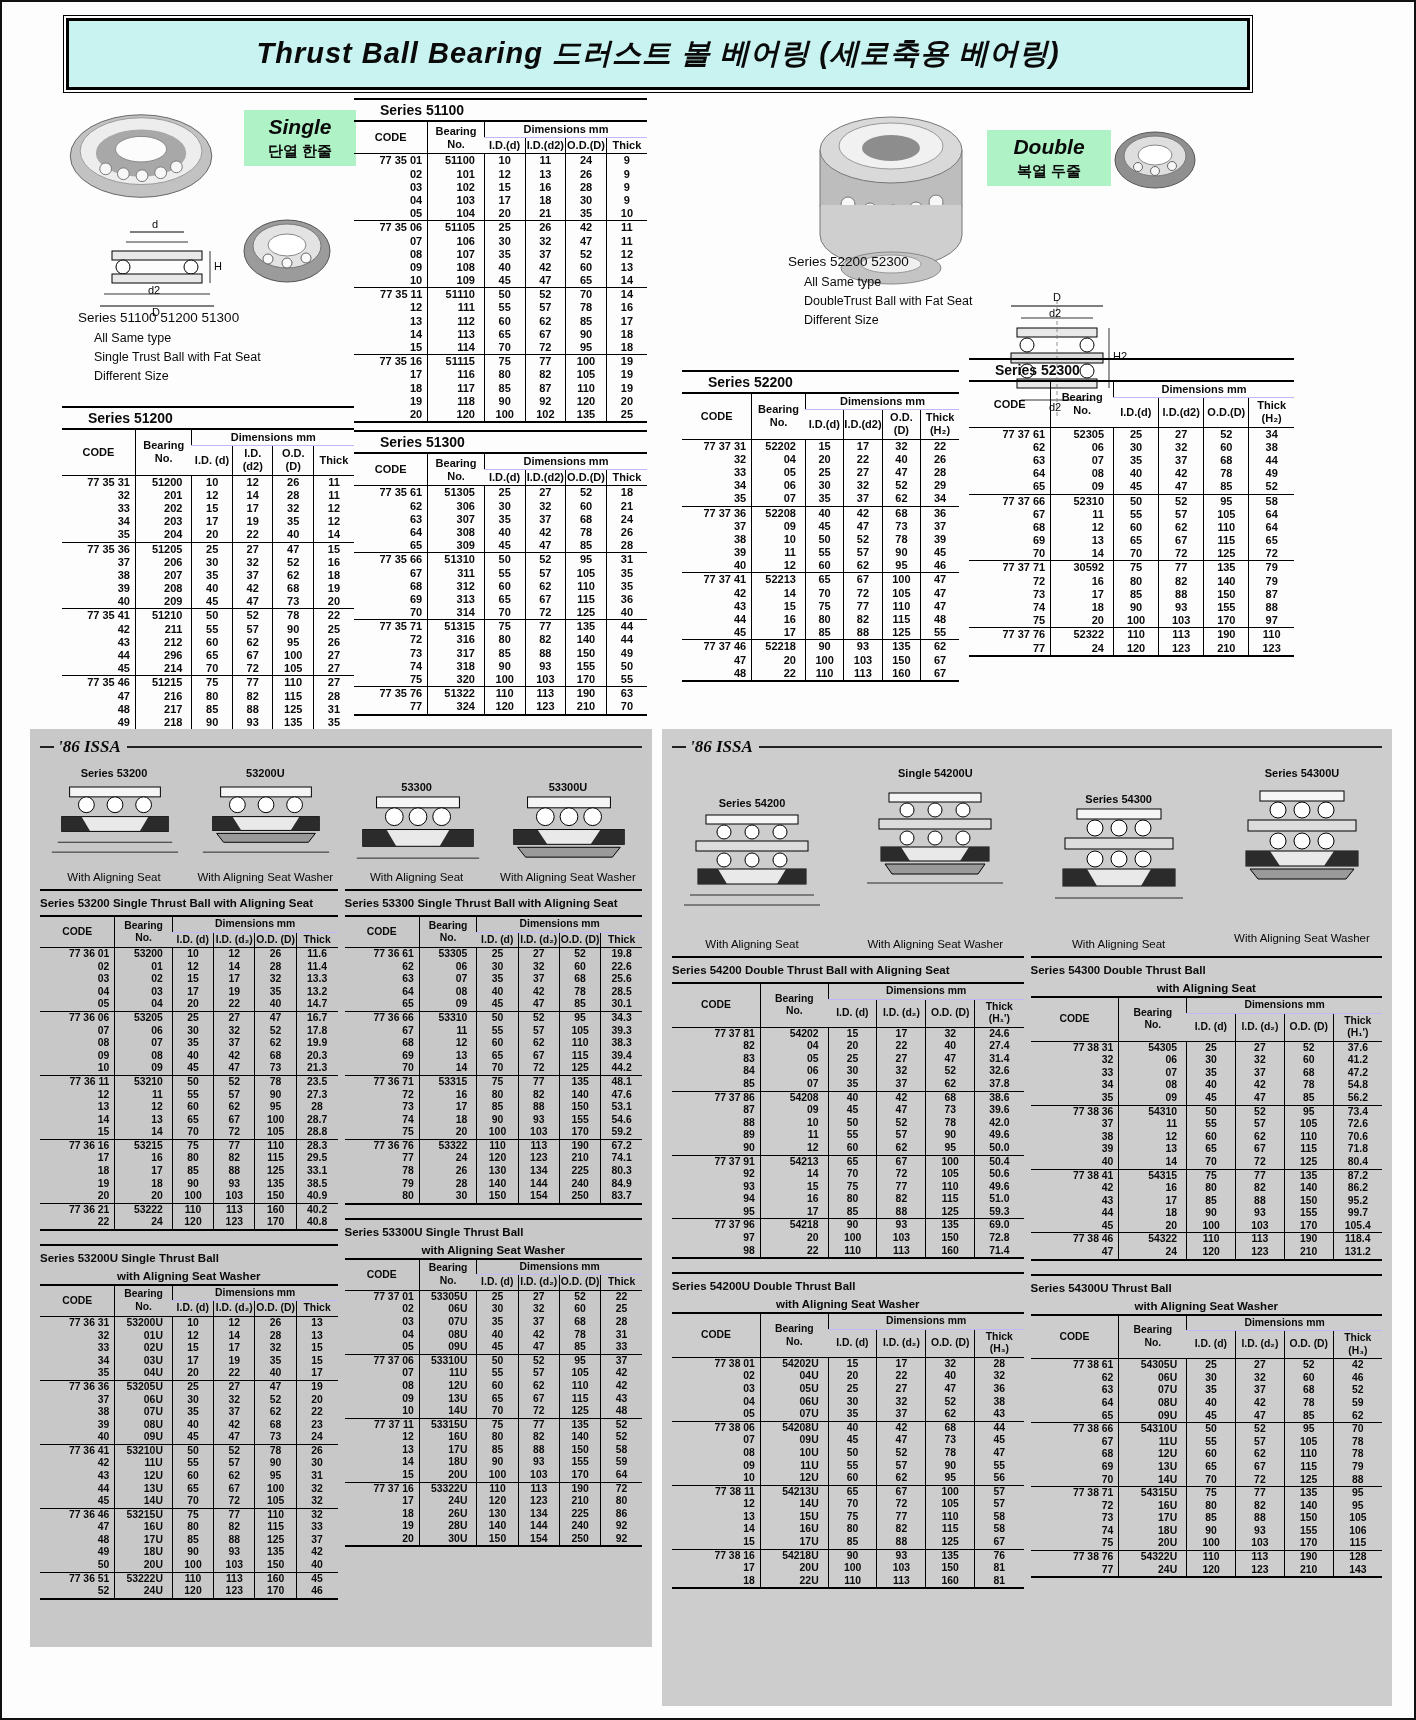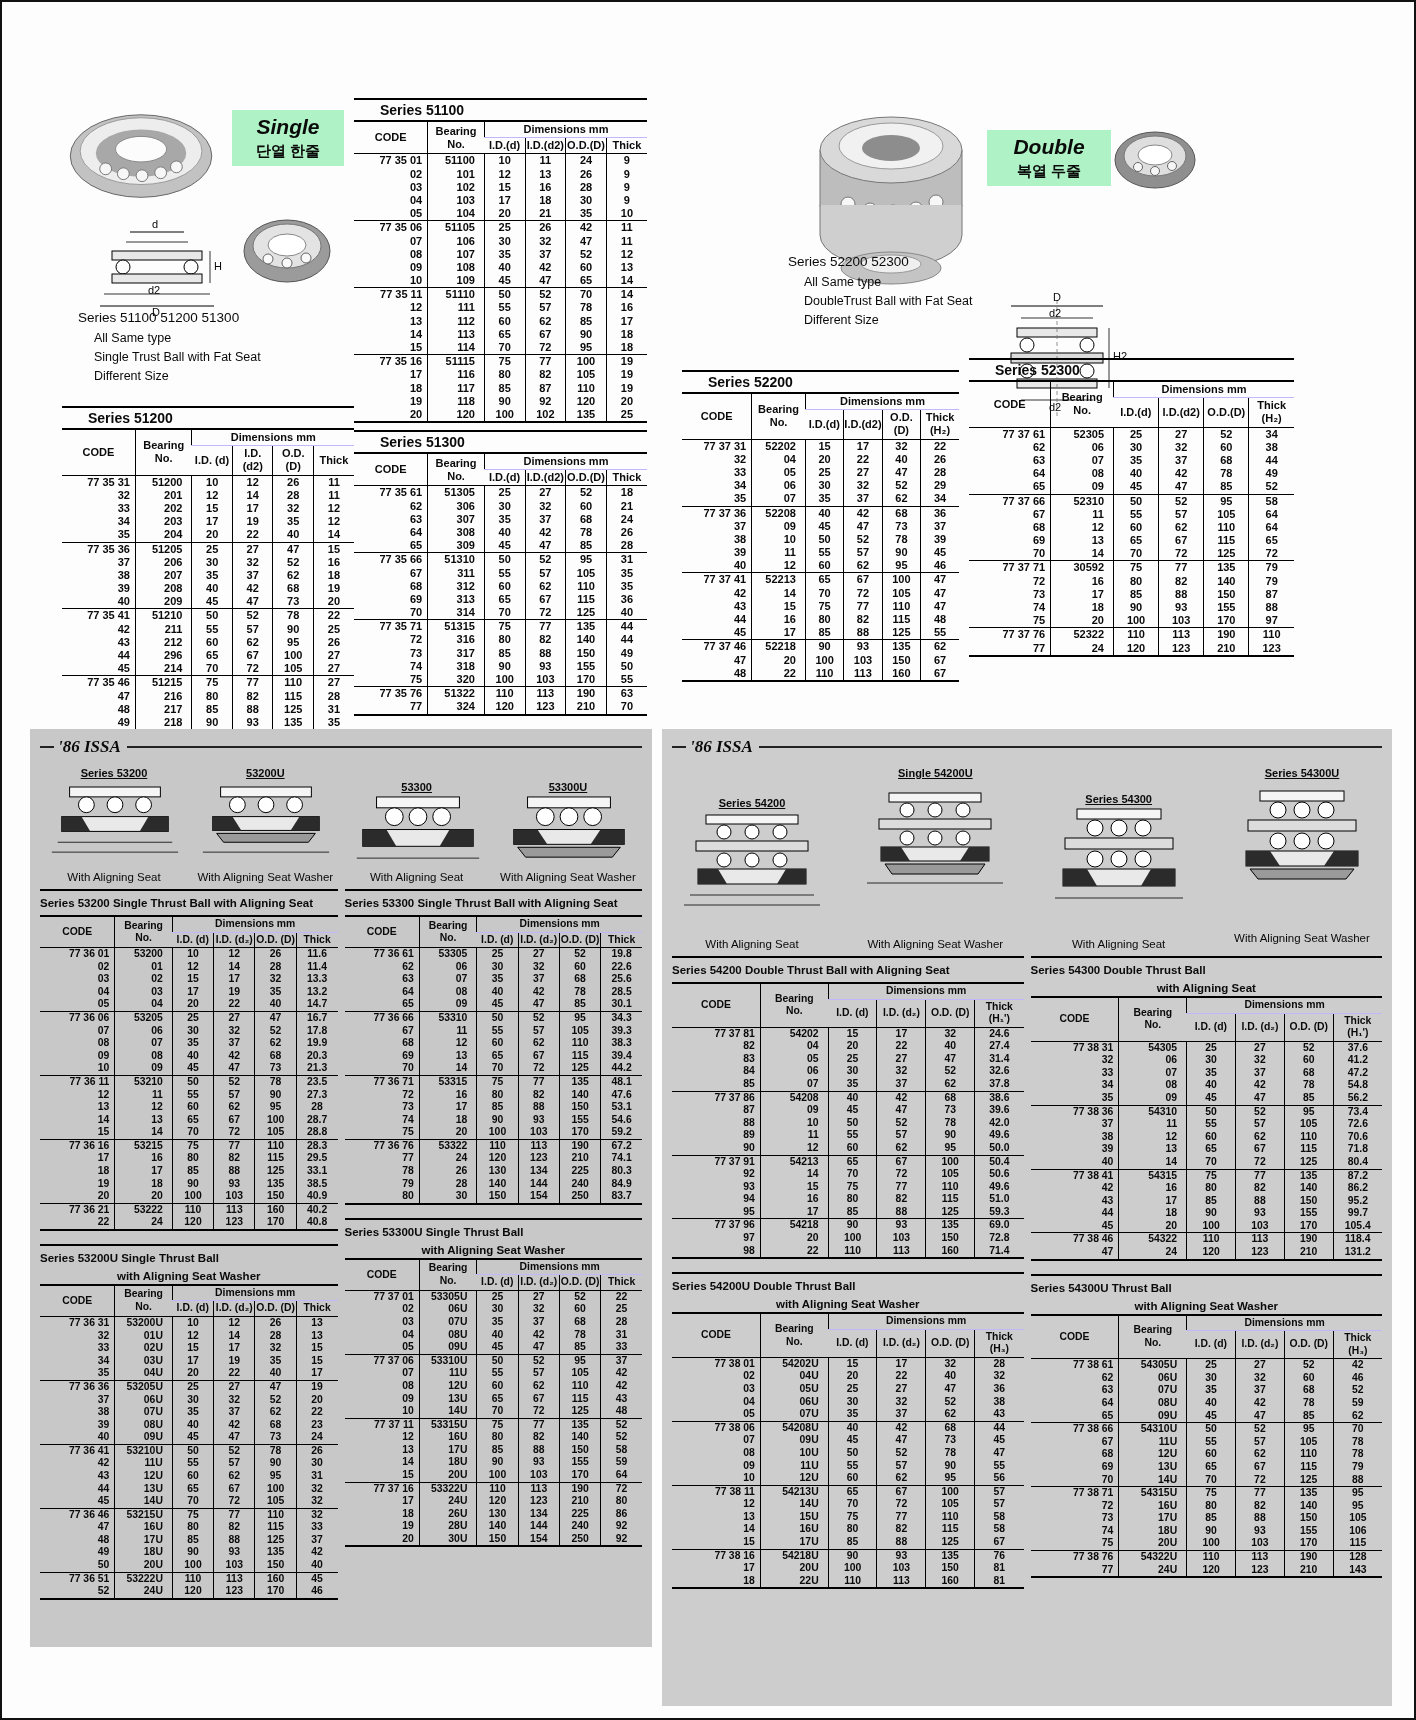--- a/index.html
+++ b/index.html
@@ -45,50 +45,53 @@
   
   .issa{box-sizing:border-box;padding:8px 10px;}
   .issa-left{background:#c8c8c8;}
   .issa-right{background:#cdcdcd;}
   .issa-badge{display:flex;align-items:center;height:20px;margin-bottom:10px;}
   .issa-badge .pre-line{width:14px;border-top:2.5px solid #222;margin-right:4px;}
   .issa-badge .txt{font-family:"Liberation Serif",serif;font-style:italic;font-weight:bold;font-size:17px;}
   .issa-badge .post-line{flex:1;border-top:2.5px solid #222;margin-left:6px;}
   .diag-row{display:flex;justify-content:space-between;margin:2px 0 6px 0;}
   .diag{text-align:center;}
-  .diag-label{font-size:11px;font-weight:bold;text-decoration:underline;}
+  .diag-label{font-size:11px;font-weight:bold;}
   .diag-caption{font-size:11.5px;margin-top:1px;}
   .tables-2col{display:flex;gap:7px;align-items:flex-start;}
   .tables-2col>div{flex:1;}
   .gap{height:13px;}
   svg{display:block;}
 </style>
 </head>
 <body>
 
 <div class="page">
 
+  <div class="title-bar">
+    <span>Thrust Ball Bearing   드러스트 볼 베어링 (세로축용 베어링)</span>
+  </div>
 
   <div class="abs" style="left:62px;top:100px;width:158px;">
     <svg viewBox="0 0 160 115" width="158" height="113">
       <ellipse cx="78" cy="55" rx="72" ry="42" fill="#c2c2c2" stroke="#666"></ellipse>
       <ellipse cx="78" cy="50" rx="62" ry="34" fill="#ededed" stroke="#999"></ellipse>
       <ellipse cx="78" cy="52" rx="46" ry="24" fill="#a8a8a8"></ellipse>
       <g fill="#f7f7f7" stroke="#777">
         <circle cx="42" cy="68" r="6"></circle>
           <circle cx="60" cy="73" r="6"></circle>
           <circle cx="79" cy="75" r="6"></circle>
         <circle cx="98" cy="72" r="6"></circle>
           <circle cx="114" cy="66" r="6"></circle>
       </g>
       <ellipse cx="78" cy="48" rx="26" ry="13" fill="#fcfcfc" stroke="#888"></ellipse>
     </svg>
   </div>
 
-  <div class="abs green-box" style="left:230px;top:108px;width:96px;">
+  <div class="abs green-box" style="left:242px;top:108px;width:96px;">
     <div class="gb-en">Single</div>
     <div class="gb-kr">단열 한줄</div>
   </div>
 
   <div class="abs sect" style="left:88px;top:222px;width:134px;height:96px;">
     <svg viewBox="0 0 134 96" width="134" height="96">
       <line x1="40" y1="8" x2="94" y2="8" stroke="#000" stroke-width="1"></line>
       <line x1="36" y1="18" x2="98" y2="18" stroke="#000" stroke-width="0.8"></line>
       <rect x="22" y="27" width="90" height="9" fill="#e8e8e8" stroke="#000"></rect>
       <circle cx="33" cy="43" r="7" fill="#fff" stroke="#000"></circle>

